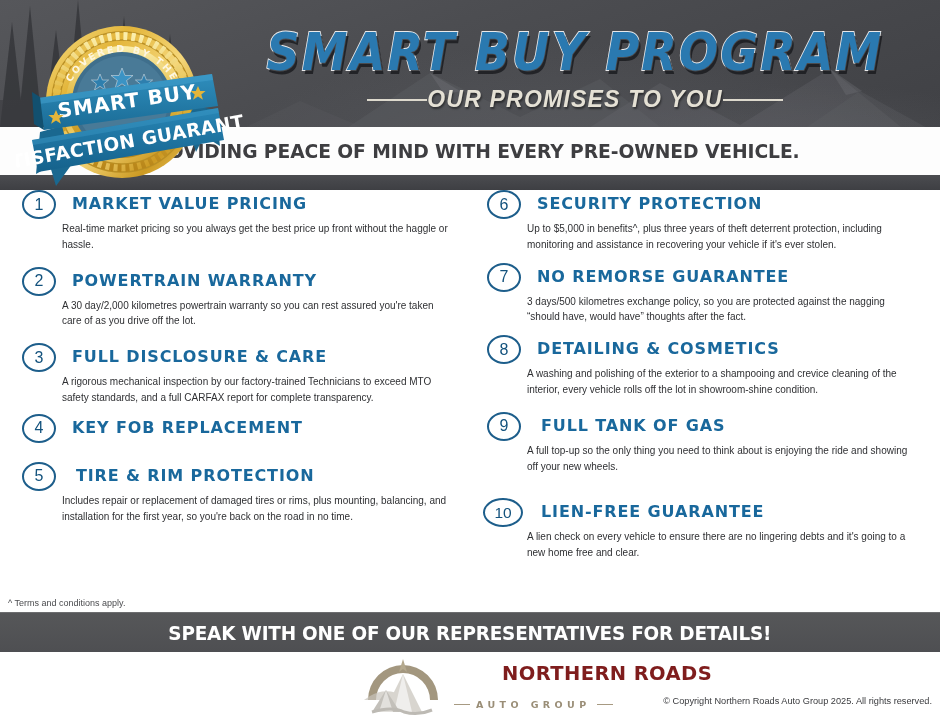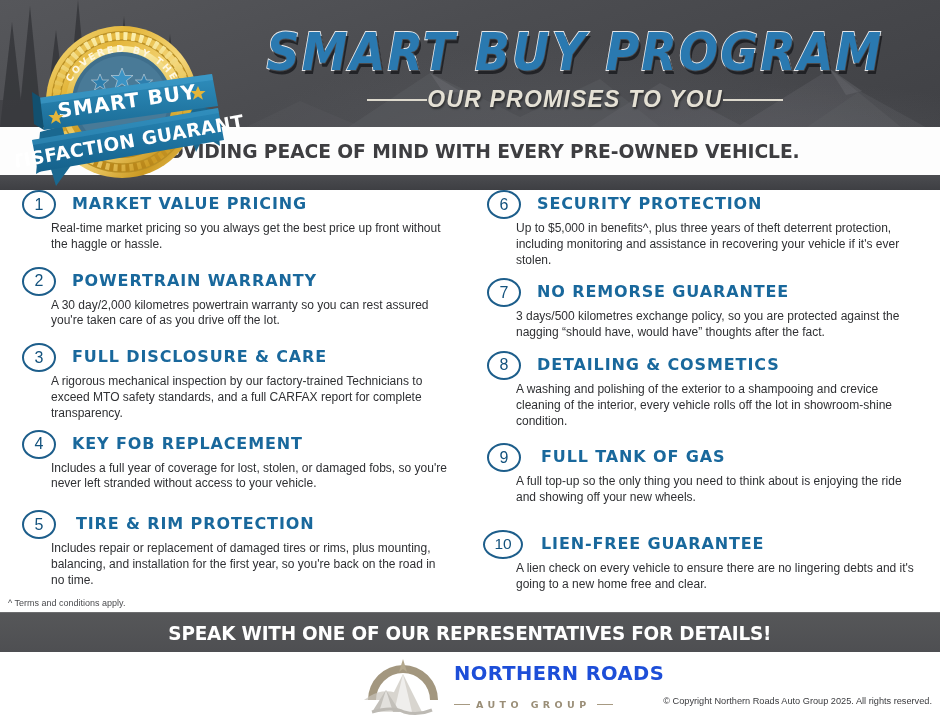--- a/index.html
+++ b/index.html
@@ -83,22 +83,22 @@
   .num-circle.wide { width:40px; left:8px; font-size:15.5px; }
   .item-title {
     position:absolute; left:62px; top:4px;
     font-size:16.5px; font-weight:700; letter-spacing:.9px;
     color:#19689c; white-space:nowrap;
     font-family:"DejaVu Sans", sans-serif;
     transform: scaleX(.97); transform-origin:left center;
   }
   .item-title.ind { left:66px; }
   .item-body {
-    margin-left:41px; margin-top:1px; padding-right:14px;
-    font-size:12px; line-height:15.8px; color:#2f3033;
+    margin-left:52px; margin-top:1px; padding-right:14px;
+    font-size:10px; line-height:15.8px; color:#2f3033;
     font-family:"Liberation Sans", sans-serif;
   }
 
   .terms {
     position:absolute; left:8px; top:598px;
     font-size:9px; color:#4a4b4e; font-family:"Liberation Sans", sans-serif;
   }
 
   
   .cta-bar {
@@ -113,22 +113,22 @@
   }
 
   
   .footer { position:absolute; left:0; top:652px; width:940px; height:70px; background:#fff; }
   .logo-wrap {
     position:absolute; left:360px; top:4px;
     display:flex; align-items:center; gap:8px;
   }
   .logo-text { display:flex; flex-direction:column; justify-content:center; }
   .logo-name {
-    font-size:19.5px; font-weight:800; color:#1d4ed8; letter-spacing:.4px;
-    font-family:"DejaVu Sans", sans-serif; line-height:20px;
+    font-size:19.5px; font-weight:800; color:#7f1d1d; letter-spacing:.4px;
+    font-family:"DejaVu Sans", sans-serif; line-height:20px;margin-left:48px;
   }
   .logo-sub-row { display:flex; align-items:center; gap:6px; margin-top:15px; }
   .logo-sub-rule { height:1.5px; width:16px; background:#a79a82; }
   .logo-sub {
     font-size:9.5px; letter-spacing:4.4px; color:#9a8e77; font-weight:600;
     font-family:"DejaVu Sans", sans-serif;
   }
   .copyright {
     position:absolute; right:8px; top:44px;
     font-size:9.2px; color:#3a3b3e; font-family:"Liberation Sans", sans-serif;
@@ -280,21 +280,20 @@
           <div class="num-circle">3</div>
           <div class="item-title">FULL DISCLOSURE &amp; CARE</div>
         </div>
         <div class="item-body">A rigorous mechanical inspection by our factory-trained Technicians to exceed MTO safety standards, and a full CARFAX report for complete transparency.</div>
       </div>
       <div class="item" style="margin-top:8px">
         <div class="item-head">
           <div class="num-circle">4</div>
           <div class="item-title">KEY FOB REPLACEMENT</div>
         </div>
-        <div class="item-body">Includes a full year of coverage for lost, stolen, or damaged fobs, so you're never left stranded without access to your vehicle.</div>
       </div>
       <div class="item" style="margin-top:18px">
         <div class="item-head">
           <div class="num-circle">5</div>
           <div class="item-title ind">TIRE &amp; RIM PROTECTION</div>
         </div>
         <div class="item-body">Includes repair or replacement of damaged tires or rims, plus mounting, balancing, and installation for the first year, so you're back on the road in no time.</div>
       </div>
     </div>
 

